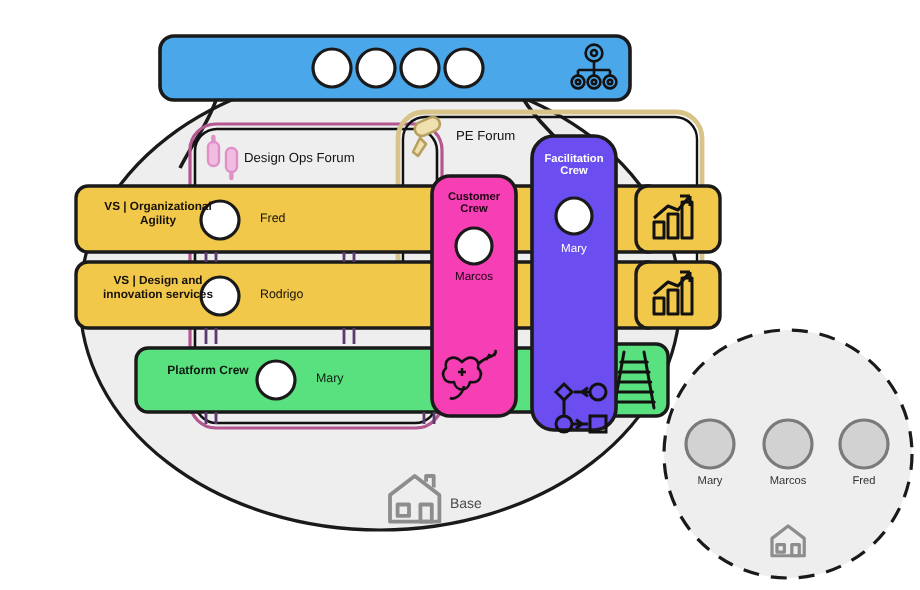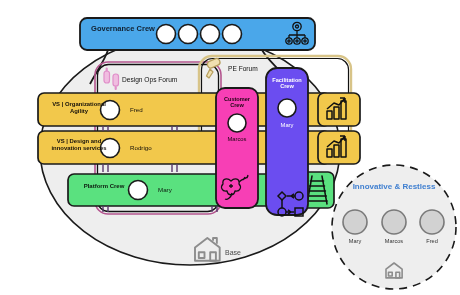--- a/index.html
+++ b/index.html
@@ -129,42 +129,40 @@
     <circle cx="355" cy="222" r="12" fill="#d2d2d2" stroke="#7a7a7a" stroke-width="1.6"></circle>
     <circle cx="394" cy="222" r="12" fill="#d2d2d2" stroke="#7a7a7a" stroke-width="1.6"></circle>
     <circle cx="432" cy="222" r="12" fill="#d2d2d2" stroke="#7a7a7a" stroke-width="1.6"></circle>
     <g transform="translate(386,263) scale(0.62)" fill="none" stroke="#8d8d8d" stroke-width="2.6" stroke-linejoin="round">
       <path d="M0 10 L13 0 L26 10 L26 24 L0 24 Z"></path>
       <rect x="4" y="15" width="6" height="6"></rect>
       <rect x="16" y="15" width="6" height="9"></rect>
     </g>
   </svg>
 
-  <div class="lbl ctr" style="left:88px;top:25px;width:70px;font-size:7.5px;color:#102030;font-weight:600;">Governance Crew</div>
 
   <div class="lbl" style="left:122px;top:76px;font-size:6.6px;color:#111;">Design Ops Forum</div>
 
   <div class="lbl" style="left:228px;top:65px;font-size:6.6px;color:#111;">PE Forum</div>
 
   <div class="lbl ctr" style="left:46px;top:101px;width:66px;font-size:5.9px;color:#15100a;font-weight:600;">VS | Organizational Agility</div>
   <div class="lbl" style="left:130px;top:107px;font-size:6.2px;color:#15100a;">Fred</div>
 
   <div class="lbl ctr" style="left:46px;top:138px;width:66px;font-size:5.9px;color:#15100a;font-weight:600;">VS | Design and innovation services</div>
   <div class="lbl" style="left:130px;top:145px;font-size:6.2px;color:#15100a;">Rodrigo</div>
 
   <div class="lbl ctr" style="left:77px;top:183px;width:54px;font-size:6px;color:#0d1a0f;font-weight:600;">Platform Crew</div>
   <div class="lbl" style="left:158px;top:187px;font-size:6.2px;color:#0d1a0f;">Mary</div>
 
   <div class="lbl ctr" style="left:217px;top:96px;width:40px;font-size:5.6px;color:#1c0512;font-weight:600;">Customer Crew</div>
   <div class="lbl ctr" style="left:217px;top:136px;width:40px;font-size:5.8px;color:#1c0512;">Marcos</div>
 
   <div class="lbl ctr" style="left:267px;top:77px;width:40px;font-size:5.6px;color:#ffffff;font-weight:600;">Facilitation Crew</div>
   <div class="lbl ctr" style="left:267px;top:122px;width:40px;font-size:5.8px;color:#ffffff;">Mary</div>
 
-  <div class="lbl ctr" style="left:349px;top:182px;width:90px;font-size:8px;color:#3f7fd0;font-weight:600;line-height:1.25;">Innovative &amp; Restless</div>
 
   <div class="lbl ctr" style="left:341px;top:238px;width:28px;font-size:5.6px;color:#333;">Mary</div>
   <div class="lbl ctr" style="left:380px;top:238px;width:28px;font-size:5.6px;color:#333;">Marcos</div>
   <div class="lbl ctr" style="left:418px;top:238px;width:28px;font-size:5.6px;color:#333;">Fred</div>
 
   <div class="lbl" style="left:225px;top:249px;font-size:7px;color:#4a4a4a;">Base</div>
 
 </div>
 
 </body></html>

